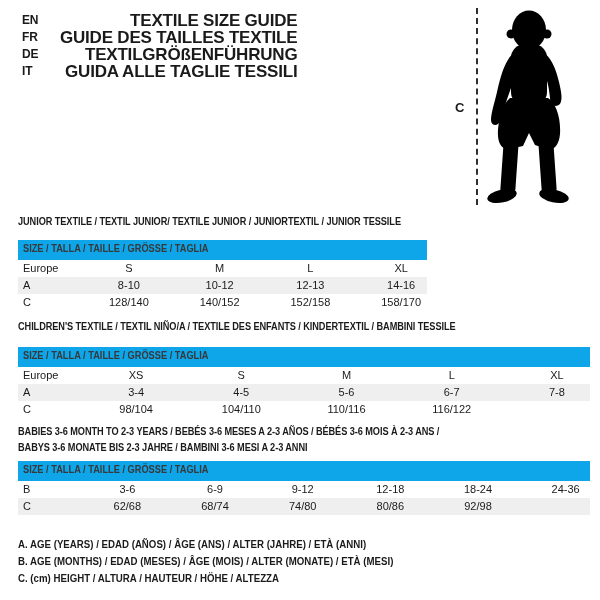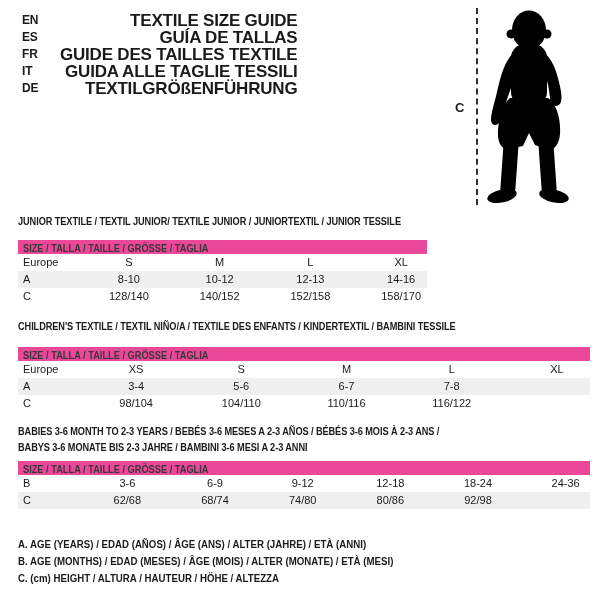--- a/index.html
+++ b/index.html
@@ -22,21 +22,21 @@
   
   .height-line{left:476px;top:8px;height:197px;width:0;border-left:2px dashed #2e2e2e;}
   .measure-c{left:455px;top:100px;font-size:13px;font-weight:bold;}
   .baby-svg{left:482px;top:6px;width:92px;height:202px;}
 
   
   .sec-title{font-size:11.5px;font-weight:bold;letter-spacing:-0.1px;line-height:16px;}
 
   
   .table-block{left:18px;}
-  .size-bar{height:14px;line-height:16px;background:#ec4899;color:#383838;
+  .size-bar{height:20px;line-height:16px;background:#0ea5e9;color:#383838;
             font-size:10.5px;font-weight:bold;padding-left:5px;}
   .size-bar .cond{display:inline-block;}
   .trow{display:grid;height:17px;line-height:17px;font-size:11px;gap:39px;}
   .cols4{grid-template-columns:46px repeat(4,1fr);}
   .cols5{grid-template-columns:46px repeat(5,1fr);}
   .cols6{grid-template-columns:46px repeat(6,1fr);}
   .cell{text-align:center;white-space:nowrap;}
   .cell.label{text-align:left;padding-left:5px;}
   .trow.alt{background:#efefef;}
   .w1{width:409px;} .w2{width:572px;}
@@ -47,34 +47,30 @@
 </style>
 </head>
 <body>
 
 <div class="abs lang-list">
   <div class="lang-row">
     <span class="lang-code">EN</span>
     <span class="lang-label">TEXTILE SIZE GUIDE</span>
   </div>
   <div class="lang-row">
-    <span class="lang-code">ES</span>
-    <span class="lang-label">GUÍA DE TALLAS</span>
-  </div>
-  <div class="lang-row">
     <span class="lang-code">FR</span>
     <span class="lang-label">GUIDE DES TAILLES TEXTILE</span>
   </div>
   <div class="lang-row">
+    <span class="lang-code">DE</span>
+    <span class="lang-label">TEXTILGRÖßENFÜHRUNG</span>
+  </div>
+  <div class="lang-row">
     <span class="lang-code">IT</span>
     <span class="lang-label">GUIDA ALLE TAGLIE TESSILI</span>
-  </div>
-  <div class="lang-row">
-    <span class="lang-code">DE</span>
-    <span class="lang-label">TEXTILGRÖßENFÜHRUNG</span>
   </div>
 </div>
 
 <div class="abs height-line"></div>
 <div class="abs measure-c">C</div>
 <svg class="abs baby-svg" viewBox="0 0 92 202" aria-hidden="true">
   <g fill="#000000">
     <ellipse cx="47" cy="24" rx="17" ry="19.5"></ellipse>
     <circle cx="29" cy="28" r="4.5"></circle>
     <circle cx="65" cy="28" r="4.5"></circle>
@@ -122,20 +118,21 @@
     <div class="cell label">Europe</div>
     <div class="cell">XS</div>
     <div class="cell">S</div>
     <div class="cell">M</div>
     <div class="cell">L</div>
     <div class="cell">XL</div>
   </div>
   <div class="trow cols5 alt">
     <div class="cell label">A</div>
     <div class="cell">3-4</div>
+    <div class="cell">4-5</div>
     <div class="cell">5-6</div>
     <div class="cell">6-7</div>
     <div class="cell">7-8</div>
   </div>
   <div class="trow cols5">
     <div class="cell label">C</div>
     <div class="cell">98/104</div>
     <div class="cell">104/110</div>
     <div class="cell">110/116</div>
     <div class="cell">116/122</div>

